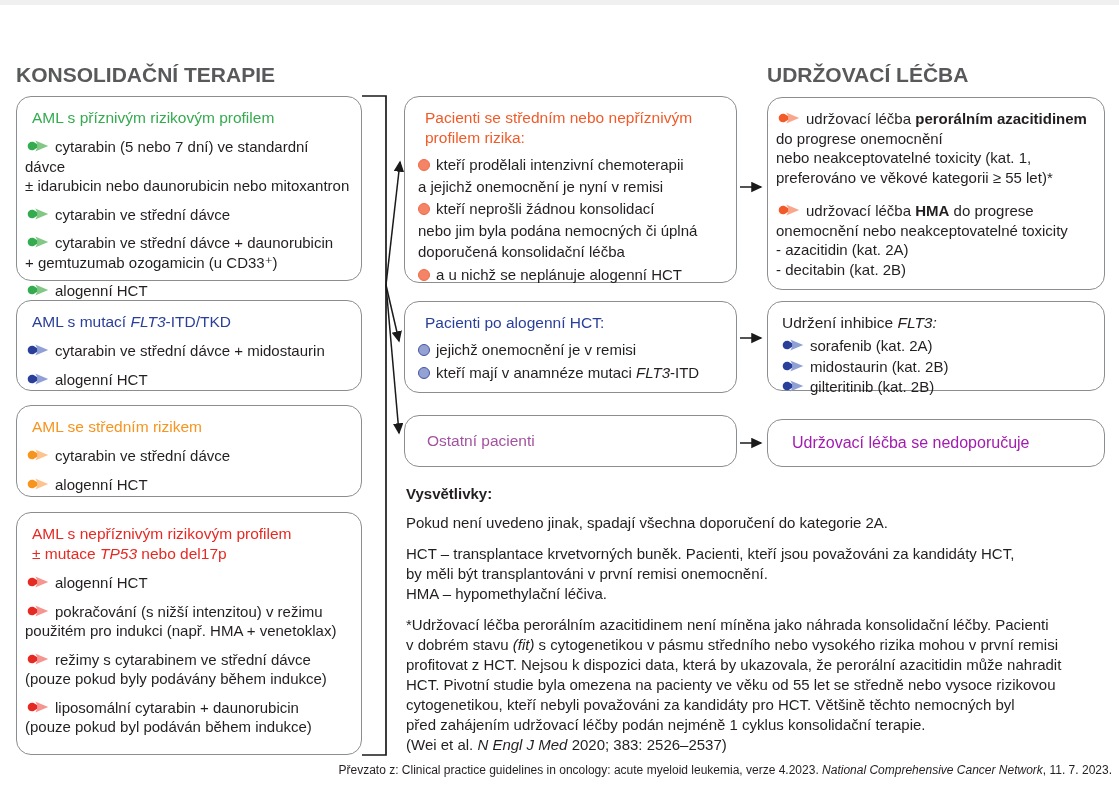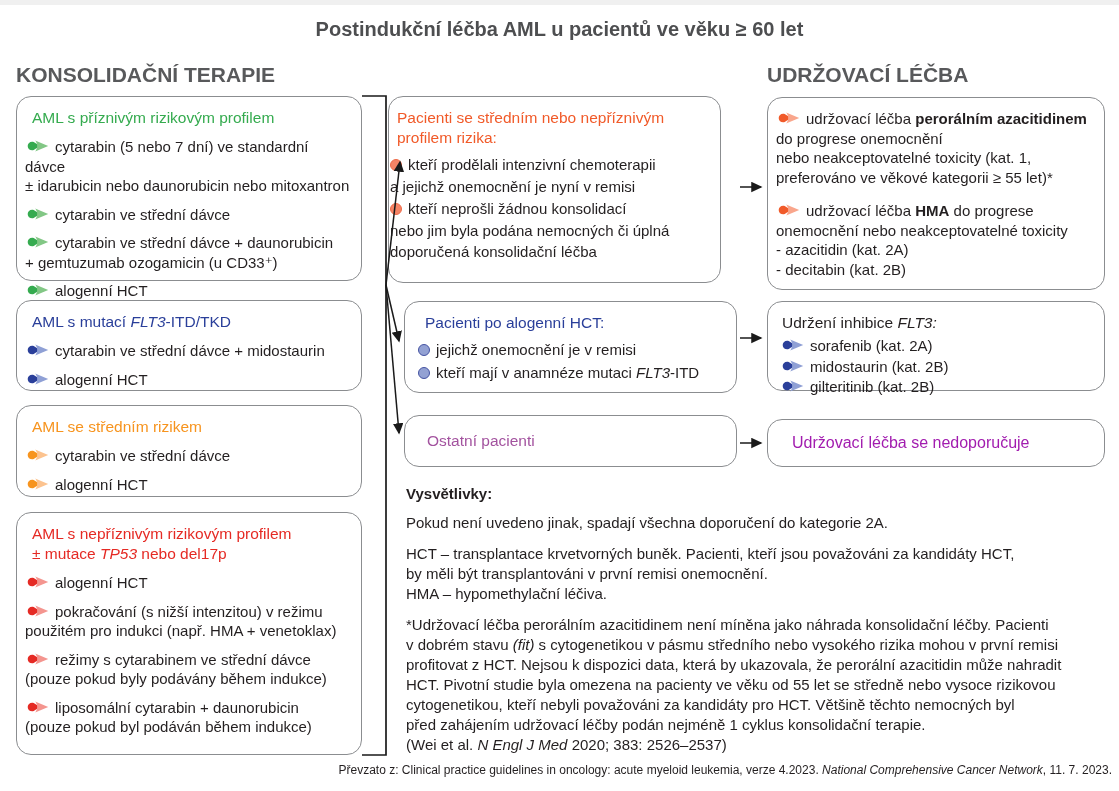--- a/index.html
+++ b/index.html
@@ -16,21 +16,21 @@
        border-radius:15px;padding:8px 10px 8px 8px;font-size:15px;line-height:19.5px;}
   .box-title{font-weight:normal;font-size:15.5px;line-height:20px;margin:3px 0 3px 7px;}
 
   
   #cb1{left:16px;top:96px;width:346px;height:185px;}
   #cb2{left:16px;top:300px;width:346px;height:91px;}
   #cb3{left:16px;top:405px;width:346px;height:92px;}
   #cb4{left:16px;top:512px;width:346px;height:243px;}
 
   
-  #mb1{left:388px;top:96px;width:333px;height:187px;padding-left:1px;}
+  #mb1{left:404px;top:96px;width:333px;height:187px;padding-left:13px;}
   #mb2{left:404px;top:301px;width:333px;height:92px;padding-left:13px;}
   #mb3{left:404px;top:415px;width:333px;height:52px;display:flex;align-items:center;padding-left:22px;}
   #mb3 .box-title{margin:0;}
 
   
   #rb1{left:767px;top:97px;width:338px;height:193px;}
   #rb2{left:767px;top:301px;width:338px;height:90px;padding-left:12px;}
   #rb3{left:767px;top:419px;width:338px;height:48px;display:flex;align-items:center;padding-left:24px;}
   #rb3 .box-title{margin:0;font-size:16px;color:#a21caf;}
 
@@ -80,21 +80,20 @@
 
   <svg width="0" height="0" style="position:absolute">
     <defs>
       <g id="arrowGlyph">
         <path d="M2.5,7.5 C2.5,4 5.5,2.2 9,3.1 L15.5,7.5 L9,11.9 C5.5,12.8 2.5,11 2.5,7.5 Z" fill="var(--ic-tail)"></path>
         <path d="M10.5,1.6 L24.5,7.5 L10.5,13.4 C13.4,9.6 13.4,5.4 10.5,1.6 Z" fill="var(--ic-head)"></path>
       </g>
     </defs>
   </svg>
 
-  <div class="page-title">Postindukční léčba AML u pacientů ve věku ≥ 60 let</div>
   <div class="col-header" id="hdr-left">KONSOLIDAČNÍ TERAPIE</div>
   <div class="col-header" id="hdr-right">UDRŽOVACÍ LÉČBA</div>
 
   <div class="box" id="cb1">
     <div class="box-title t-green"><span>AML s příznivým rizikovým profilem</span></div>
     <div class="item"><span class="arrow-icon ic-green"><svg viewBox="0 0 26 15">
             <use href="#arrowGlyph"></use>
           </svg></span><span><span>cytarabin (5 nebo 7 dní) ve standardní dávce</span><br><span>± idarubicin nebo daunorubicin nebo mitoxantron</span></span></div>
     <div class="item"><span class="arrow-icon ic-green"><svg viewBox="0 0 26 15">
             <use href="#arrowGlyph"></use>
@@ -141,20 +140,21 @@
     <div class="item"><span class="arrow-icon ic-red"><svg viewBox="0 0 26 15">
             <use href="#arrowGlyph"></use>
           </svg></span><span><span>liposomální cytarabin + daunorubicin</span><br><span>(pouze pokud byl podáván během indukce)</span></span></div>
   </div>
 
   <div class="box" id="mb1">
     <div class="box-title t-orangered"><span>Pacienti se středním nebo nepříznivým</span><br><span>profilem rizika:</span></div>
     <div class="mb-list">
       <div class="item-tight"><span class="bullet-icon bl-orange"></span><span><span>kteří prodělali intenzivní chemoterapii</span><br><span>a jejichž onemocnění je nyní v remisi</span></span></div>
       <div class="item-tight"><span class="bullet-icon bl-orange"></span><span><span>kteří neprošli žádnou konsolidací</span><br><span>nebo jim byla podána nemocných či úplná</span><br><span>doporučená konsolidační léčba</span></span></div>
+      <div class="item-tight"><span class="bullet-icon bl-orange"></span><span><span>a u nichž se neplánuje alogenní HCT</span></span></div>
     </div>
   </div>
 
   <div class="box" id="mb2">
     <div class="box-title t-blue"><span>Pacienti po alogenní HCT:</span></div>
     <div class="mb-list">
       <div class="item-tight"><span class="bullet-icon bl-blue"></span><span><span>jejichž onemocnění je v remisi</span></span></div>
       <div class="item-tight"><span class="bullet-icon bl-blue"></span><span><span>kteří mají v anamnéze mutaci </span><span class="rt-i">FLT3</span><span>-ITD</span></span></div>
     </div>
   </div>

